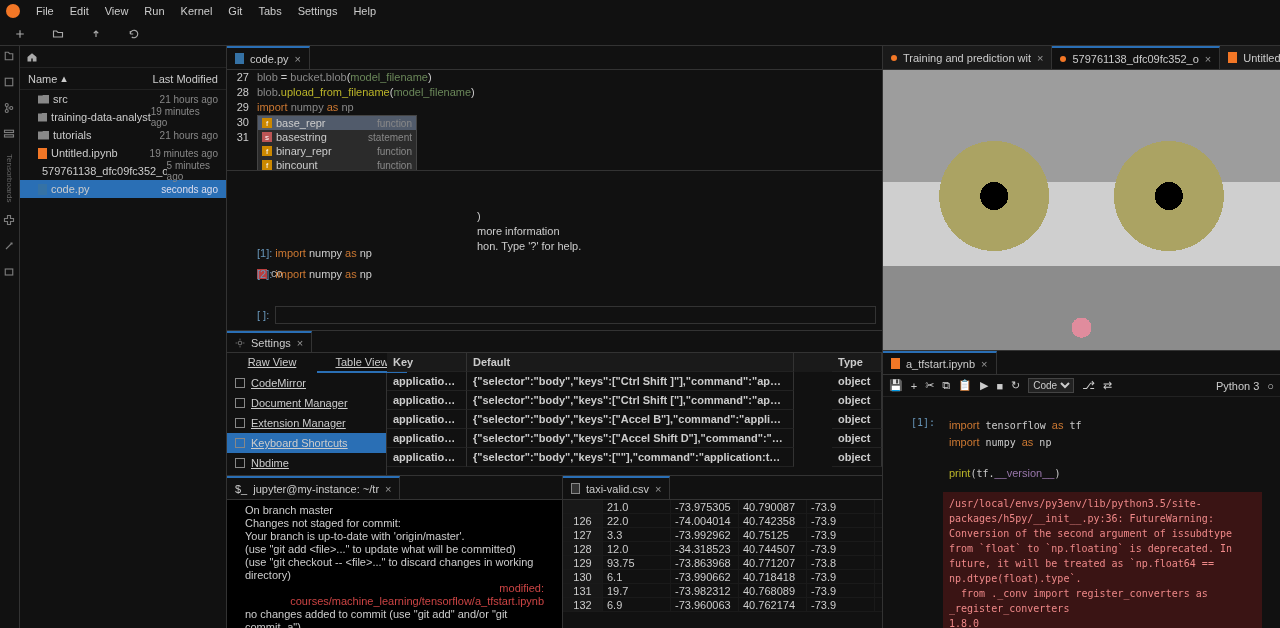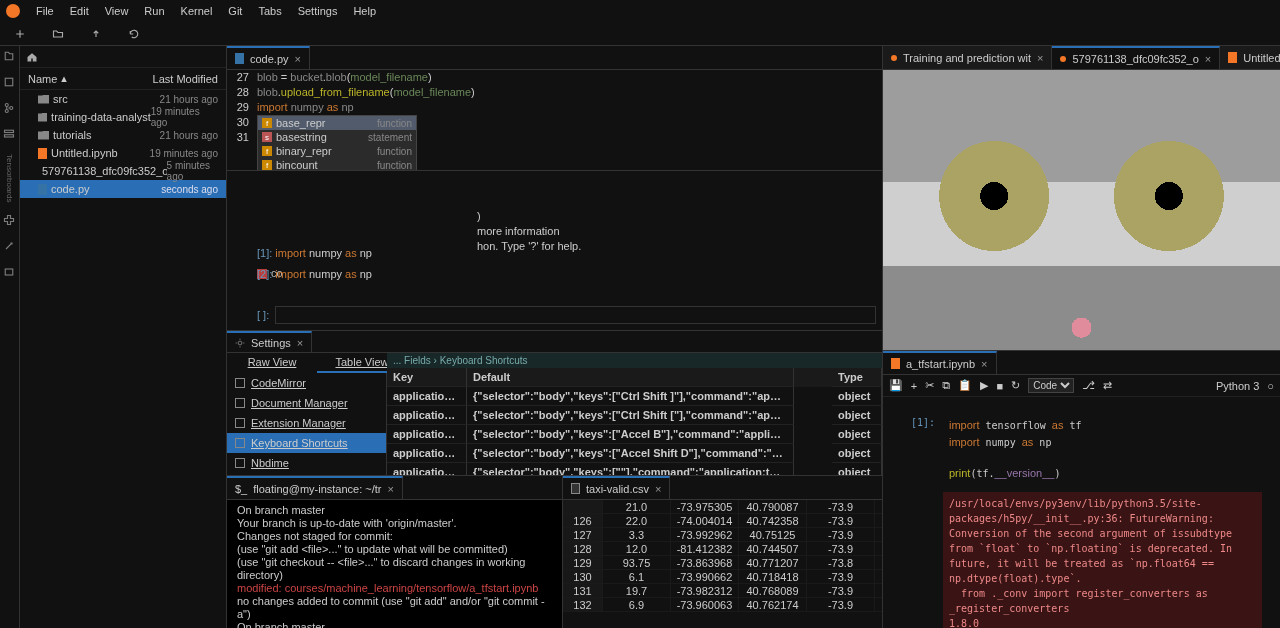--- a/index.html
+++ b/index.html
@@ -44,28 +44,28 @@
 .set-nav { width:160px; border-right:1px solid #333; overflow:auto; }
 .set-nav .row { padding:4px 8px; display:flex; align-items:center; gap:6px; cursor:pointer; }
 .set-nav .row.sel { background:#2a6fb5; }
 .set-table { flex:1; overflow:auto; font-family:Menlo,monospace; font-size:10px; min-width:0;font-weight:bold;}
 .set-th { display:flex; background:#1a1a1a; position:sticky; top:0; }
 .set-th div, .set-tr div { padding:3px 6px; border-right:1px solid #333; border-bottom:1px solid #222; overflow:hidden; white-space:nowrap; text-overflow:ellipsis; }
 .c-key { width:80px; flex:0 0 80px; } .c-def{ flex:1; min-width:0;} .c-typ{ width:50px; flex:0 0 50px;margin-left:38px; }
 .set-tr { display:flex; }
 .set-crumb { font-size:10px; color:#7aa; padding:2px 6px; background:#182828;}
 .term-pane { display:flex; border-top:1px solid #333; min-height:0; }
-.term { flex:1; background:#000; font-family:Menlo,monospace; font-size:10px; line-height:13px; padding:4px 10px; overflow:hidden; min-width:0;}
-.term .y { color:#bb8; } .term .r { color:#c44; }
+.term { flex:1; background:#000; font-family:Menlo,monospace; font-size:10px; line-height:13px; padding:4px 18px; overflow:hidden; min-width:0;}
+.term .y { color:#bb8; } .term .r { color:#c44;text-align:right; }
 .csv { width:320px; border-left:1px solid #333; display:flex; flex-direction:column; min-width:0;}
 .csv-top { height:20px; display:flex; align-items:center; padding:0 6px; gap:6px; border-bottom:1px solid #222;}
 .csv-top select{ background:#222; color:#ccc; border:1px solid #444; font-size:10px;}
 .csv-grid { flex:1; overflow:auto; font-family:Menlo,monospace; font-size:10px; }
 .csv-tr { display:flex; height:14px; border-bottom:1px solid #1a1a1a;}
-.csv-tr div { padding:1px 4px; text-align:center; border-right:1px solid #1a1a1a; }
+.csv-tr div { padding:1px 4px; text-align:left; border-right:1px solid #1a1a1a; }
 .csv-tr .rn { width:40px; background:#181818; text-align:center;}
 .csv-tr .c { width:68px; }
 .right { width:398px; border-left:1px solid #333; display:flex; flex-direction:column; }
 .img-tabbar { height:24px; display:flex; background:#111; border-bottom:1px solid #333; }
 .imgpane { flex:0 0 280px; background:#222; display:flex; align-items:center; justify-content:center; overflow:hidden; position:relative;}
 .cat { width:100%; height:100%; background:
   radial-gradient(circle at 28% 45%, #000 0 14px, #b8b070 14px 55px, transparent 55px),
   radial-gradient(circle at 72% 45%, #000 0 14px, #b8b070 14px 55px, transparent 55px),
   radial-gradient(circle at 50% 92%, #e9a 0 10px, transparent 10px),
   linear-gradient(#aaa 0 40%, #ddd 40% 70%, #999 70% 100%);
@@ -310,21 +310,20 @@
                 <span>Keyboard Shortcuts</span>
               </div>
               <div class="row">
                 <span class="set-ic"></span>
                 <span>Nbdime</span>
               </div>
               <div class="row"></div>
             </div>
         </div>
         <div style="flex:1;display:flex;flex-direction:column;min-width:0;">
-          <div class="set-crumb">... Fields › Keyboard Shortcuts</div>
           <div class="set-table">
             <div class="set-th">
               <div class="c-key">Key</div>
               <div class="c-def">Default</div>
               <div class="c-typ">Type</div>
             </div>
             <div id="setrows">
                 <div class="set-tr">
                   <div class="c-key">application:activ…</div>
                   <div class="c-def">{"selector":"body","keys":["Ctrl Shift ]"],"command":"application:activate-next-tab"…</div>
@@ -354,28 +353,28 @@
           </div>
         </div>
       </div>
     </div>
 
     <div class="term-pane" style="flex:1;">
       <div style="flex:1;display:flex;flex-direction:column;min-width:0;">
         <div class="tabbar">
           <div class="tab active">
             <span>$_</span>
-            <span>floating@my-instance: ~/tr</span>
+            <span>jupyter@my-instance: ~/tr</span>
             <span class="x">×</span>
           </div>
         </div>
         <div class="term" id="term">
             <div>On branch master</div>
+            <div>Changes not staged for commit:</div>
             <div>Your branch is up-to-date with 'origin/master'.</div>
-            <div>Changes not staged for commit:</div>
             <div>  (use "git add &lt;file&gt;..." to update what will be committed)</div>
             <div>  (use "git checkout -- &lt;file&gt;..." to discard changes in working directory)</div>
             <div class="r">        modified:   courses/machine_learning/tensorflow/a_tfstart.ipynb</div>
             <div></div>
             <div>no changes added to commit (use "git add" and/or "git commit -a")</div>
             <div>On branch master</div>
             <div></div>
           </div>
       </div>
       <div class="csv">
@@ -404,21 +403,21 @@
             <div class="csv-tr">
               <div class="rn">127</div>
               <div class="c">3.3</div>
               <div class="c">-73.992962</div>
               <div class="c">40.75125</div>
               <div class="c">-73.9</div>
             </div>
             <div class="csv-tr">
               <div class="rn">128</div>
               <div class="c">12.0</div>
-              <div class="c">-81.412382</div>
+              <div class="c">-34.318523</div>
               <div class="c">40.744507</div>
               <div class="c">-73.9</div>
             </div>
             <div class="csv-tr">
               <div class="rn">129</div>
               <div class="c">93.75</div>
               <div class="c">-73.863968</div>
               <div class="c">40.771207</div>
               <div class="c">-73.8</div>
             </div>

